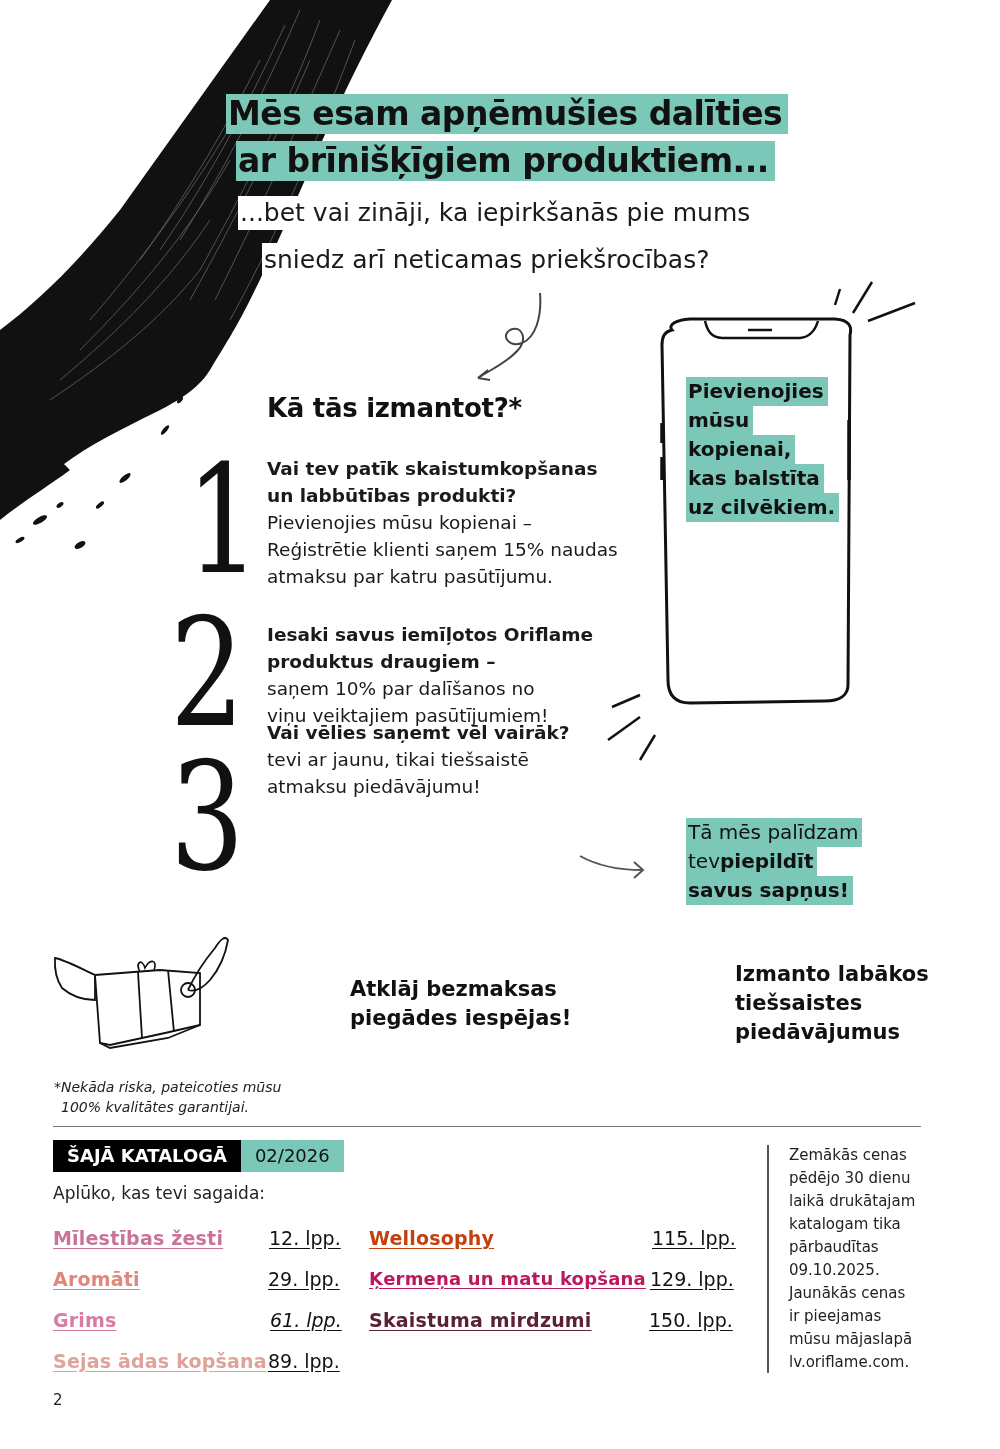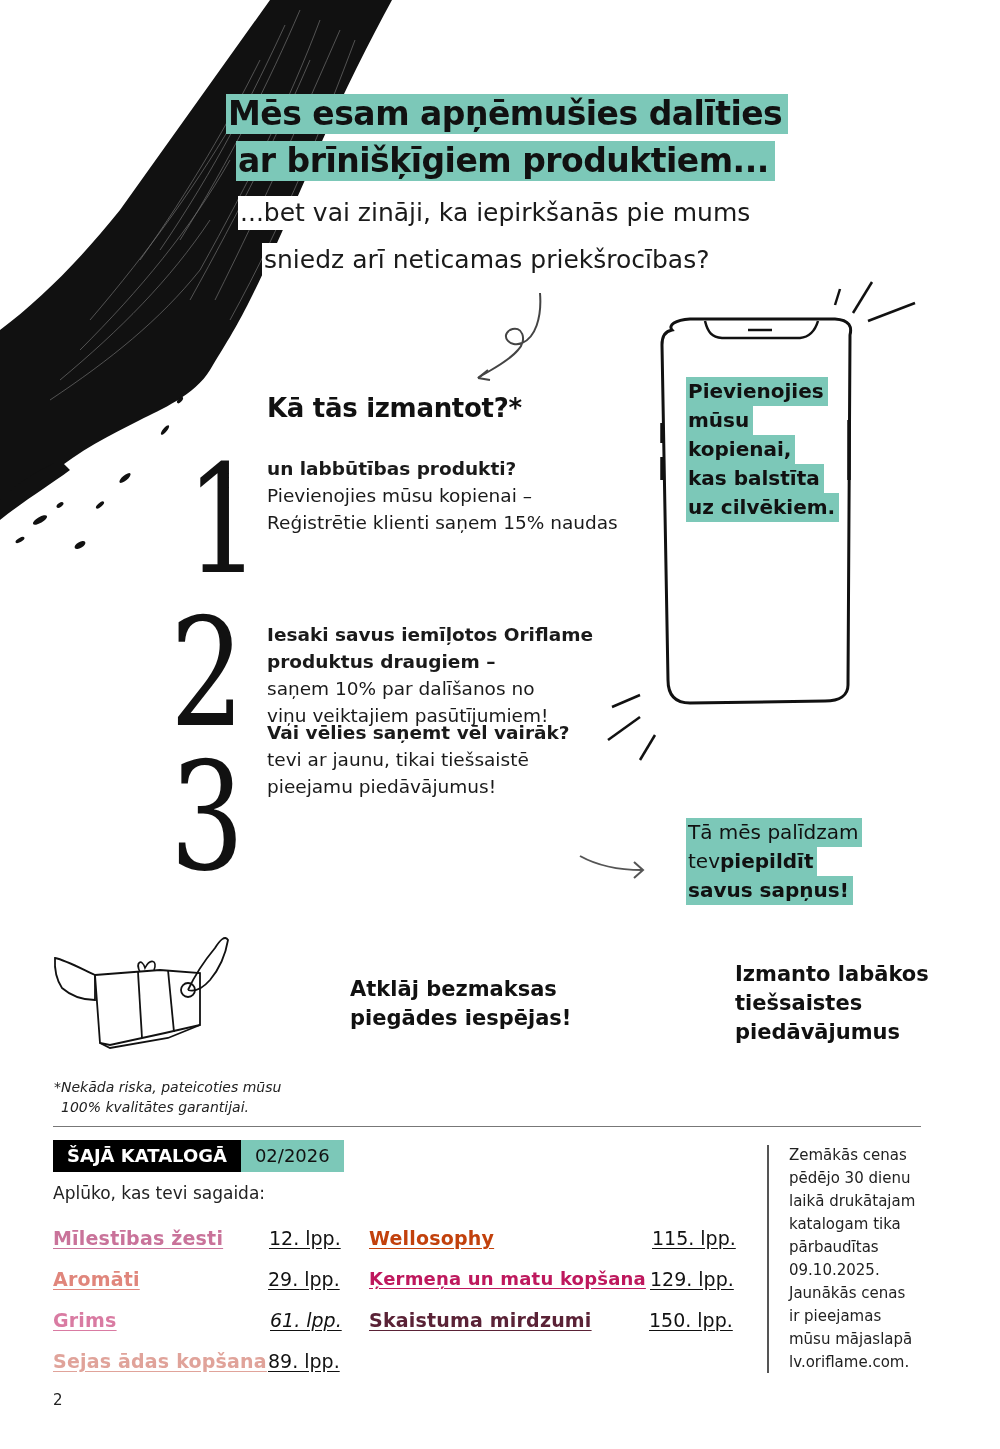--- a/index.html
+++ b/index.html
@@ -102,36 +102,38 @@
   <path d="M8 90 L18 82 M8 90 L20 92" stroke="#444" stroke-width="2" fill="none"></path>
 </svg>
 
 <div class="howto">Kā tās izmantot?*</div>
 
 <div class="bignum n1">1</div>
 <div class="bignum n2">2</div>
 <div class="bignum n3">3</div>
 
 <div class="step s1">
+  <b>Vai tev patīk skaistumkopšanas</b>
   <b>un labbūtības produkti?</b>
   <div>Pievienojies mūsu kopienai –</div>
   <div>Reģistrētie klienti saņem 15% naudas</div>
+  <div>atmaksu par katru pasūtījumu.</div>
 </div>
 
 <div class="step s2">
   <b>Iesaki savus iemīļotos Oriflame</b>
   <b>produktus draugiem –</b>
   <div>saņem 10% par dalīšanos no</div>
   <div>viņu veiktajiem pasūtījumiem!</div>
 </div>
 
 <div class="step s3">
   <b>Vai vēlies saņemt vēl vairāk?</b>
   <div>tevi ar jaunu, tikai tiešsaistē</div>
-  <div>pieejamu piedāvājumus!</div>
+  <div>atmaksu piedāvājumu!</div>
 </div>
 
 <svg id="phone" viewBox="0 0 280 455">
   <path d="M22 55 C18 50 25 45 40 44 L185 44 C200 45 202 52 200 60 L198 410 C198 420 190 426 175 426 L40 428 C25 428 18 420 18 405 L12 70 C12 60 16 56 22 55 Z" fill="none" stroke="#111" stroke-width="3"></path>
   <path d="M55 46 C58 58 62 62 72 63 L150 63 C160 62 165 56 168 46" fill="none" stroke="#111" stroke-width="2.5"></path>
   <line x1="98" y1="55" x2="122" y2="55" stroke="#111" stroke-width="2.5"></line>
   <line x1="12" y1="148" x2="12" y2="168" stroke="#111" stroke-width="3.5"></line>
   <line x1="12" y1="182" x2="12" y2="205" stroke="#111" stroke-width="3.5"></line>
   <line x1="199" y1="145" x2="199" y2="205" stroke="#111" stroke-width="3.5"></line>
 

